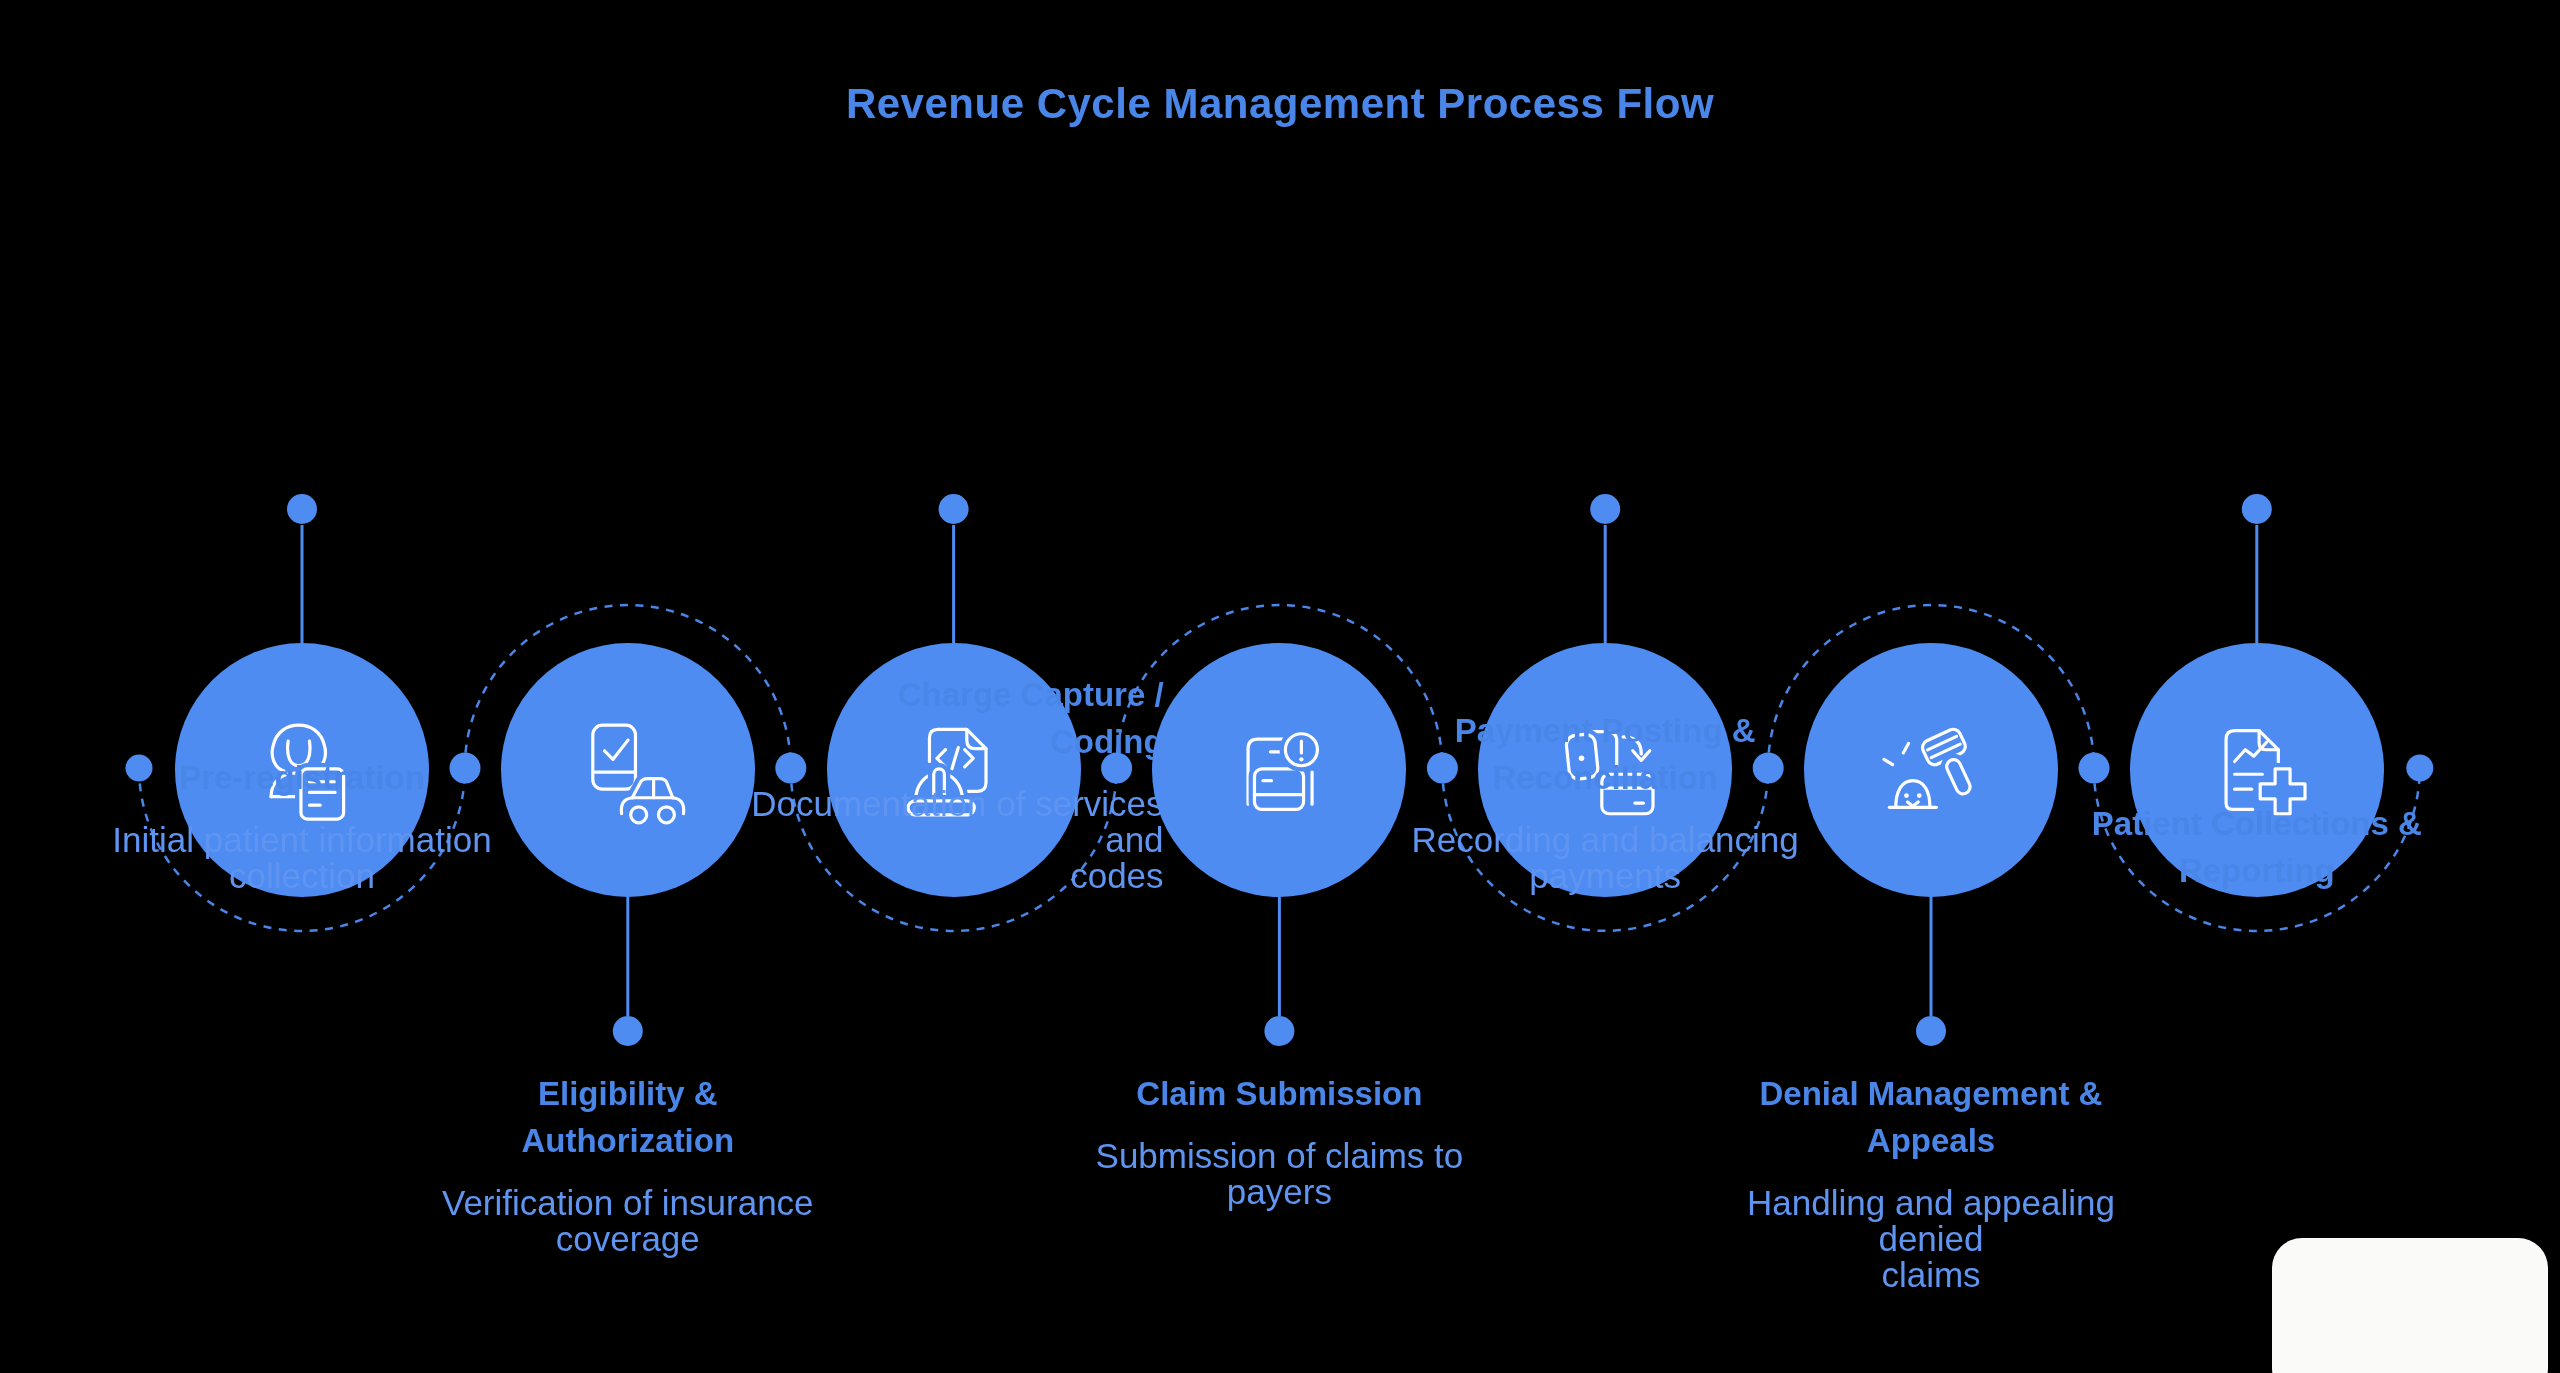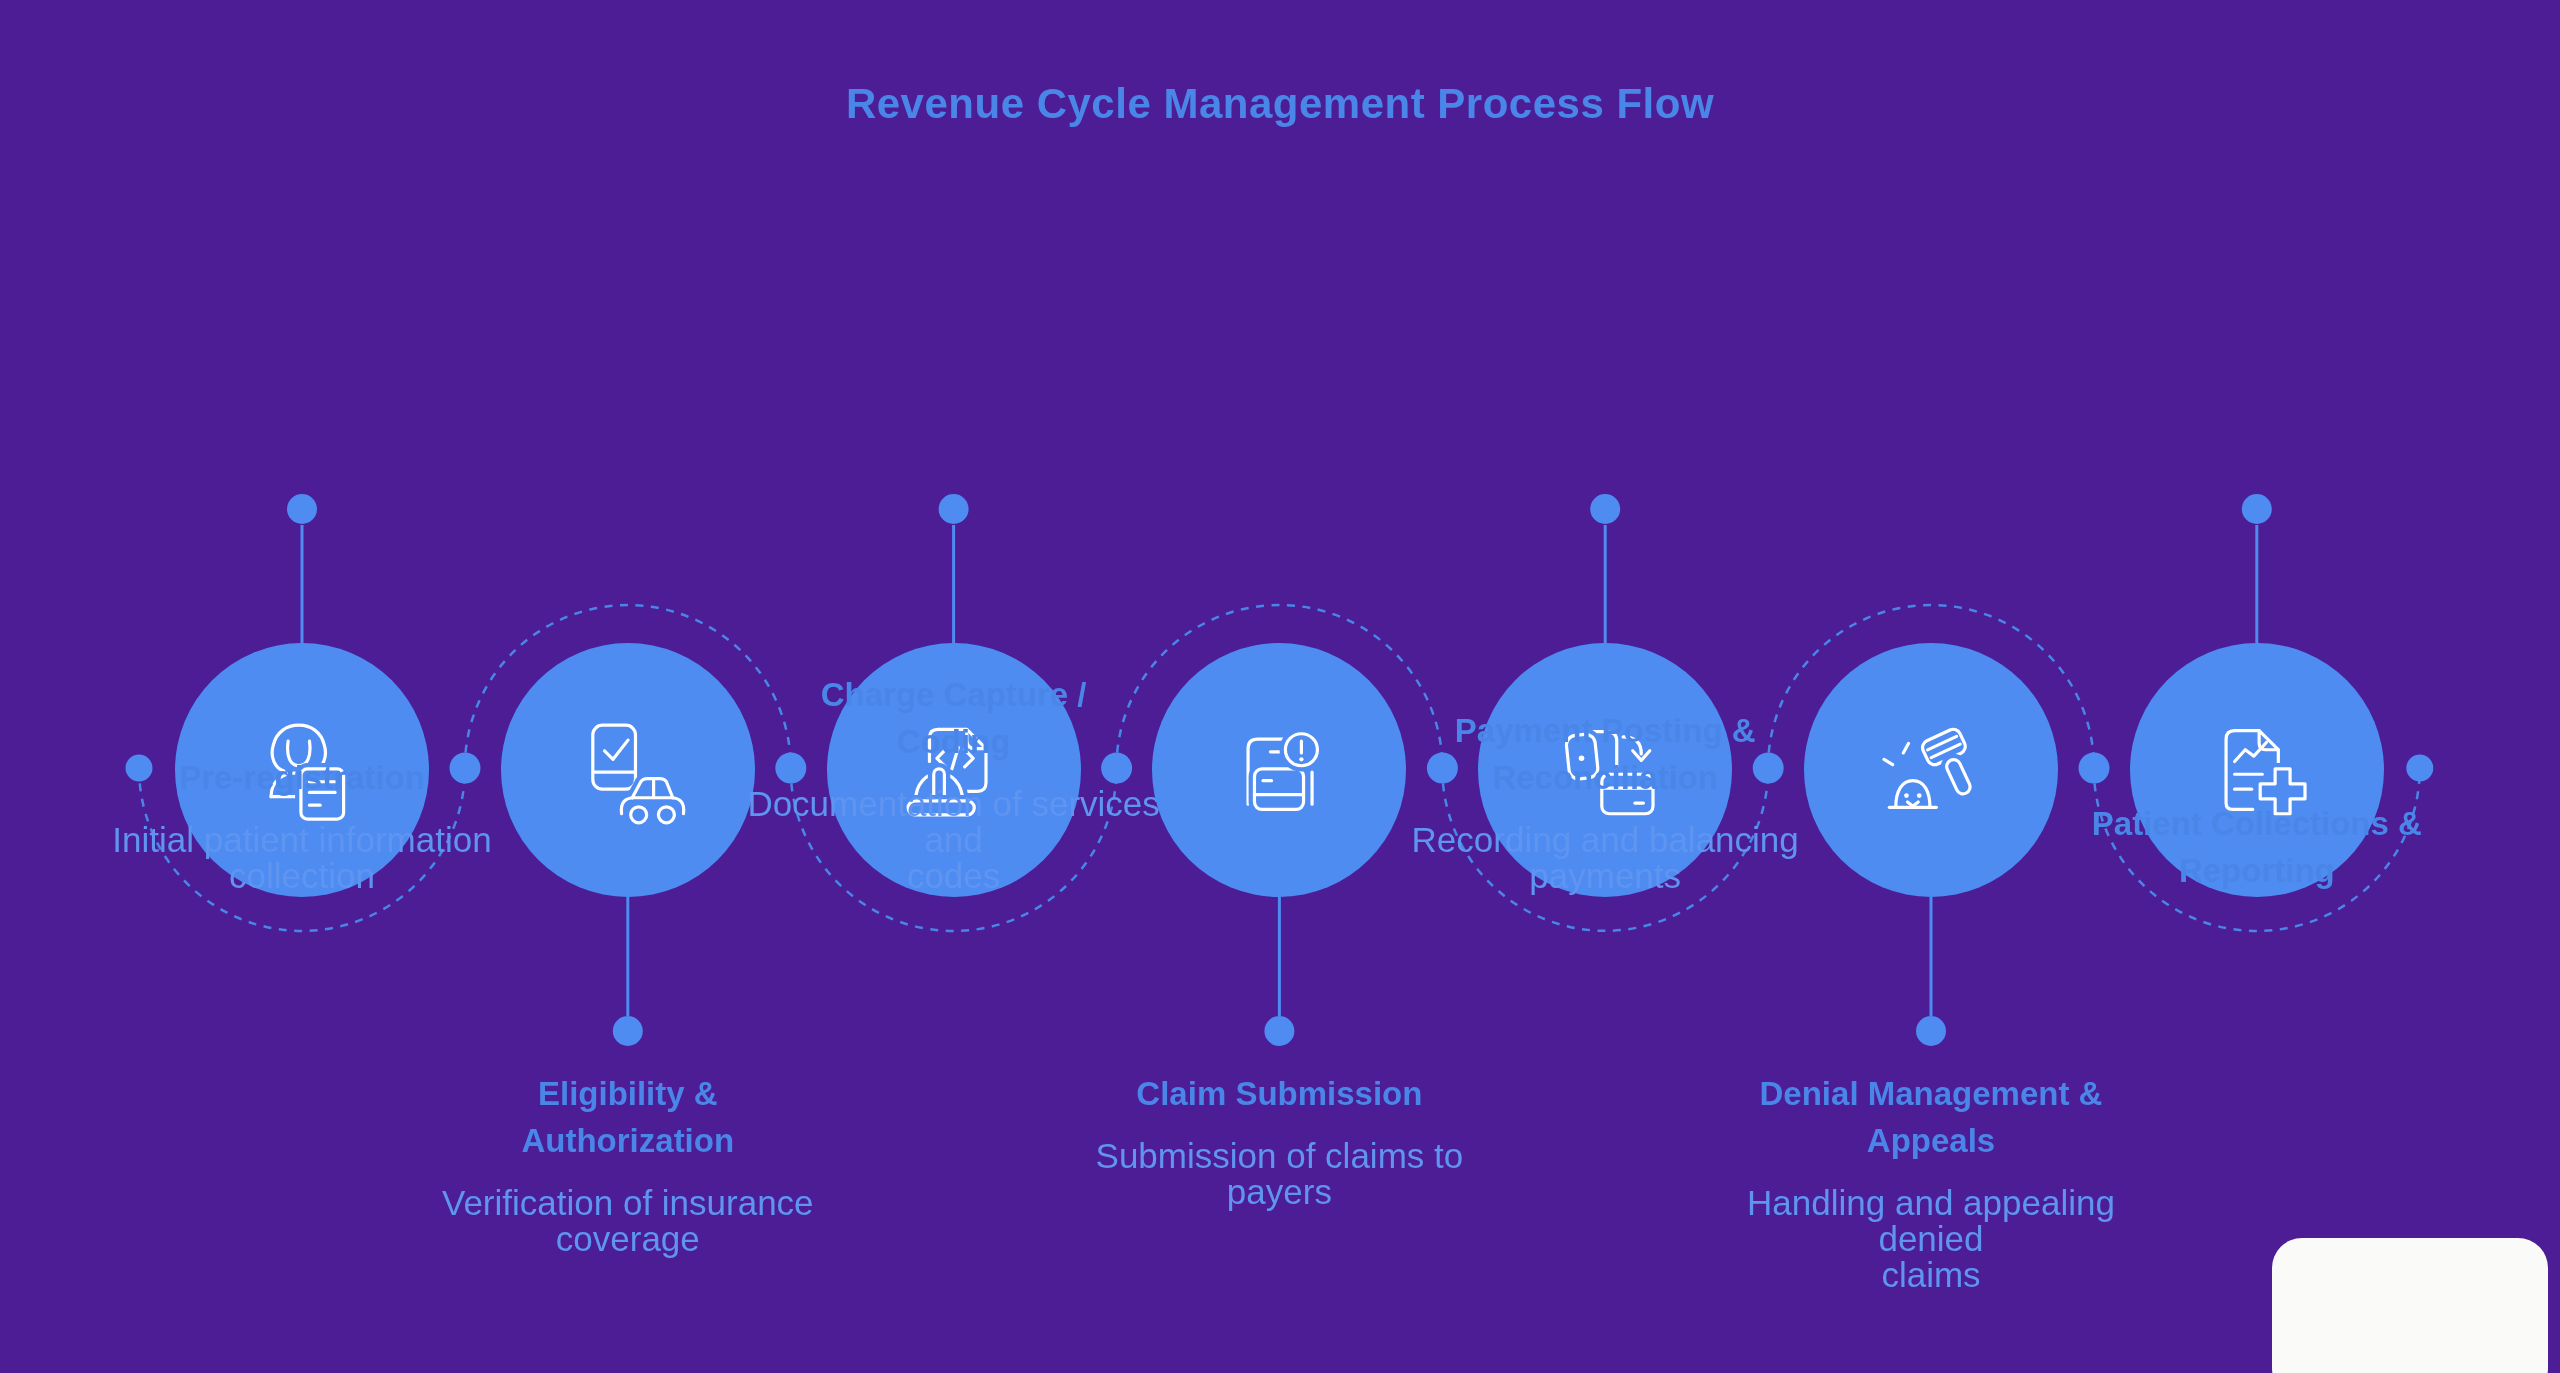--- a/index.html
+++ b/index.html
@@ -1,17 +1,17 @@
 <!DOCTYPE html>
 <html><head>
 <meta charset="utf-8">
 <style>
   html,body{margin:0;padding:0;background:#fff;}
   .canvas{
-    position:relative;width:2560px;height:1373px;overflow:hidden;background:#4c1d95;
+    position:relative;width:2560px;height:1373px;overflow:hidden;background:#000000;
     font-family:"Liberation Sans",sans-serif;
     --accent:#4a86e8; --circle:#4e8cf2; --desc:#5f95f1;
   }
   .title{
     position:absolute;top:80px;left:0;width:2560px;margin:0;
     text-align:center;font-size:42px;font-weight:700;color:var(--accent);
     letter-spacing:0.5px;
   }
   .connectors{position:absolute;left:0;top:0;}
   .step-circle{
@@ -126,21 +126,21 @@
     <path class="ln" d="M64,39 L58,59"></path>
     <path class="ln" d="M70,41 L78,49 L70,57"></path>
     <path class="halo" d="M24,89 C24,73 34,63 46,63 C58,63 68,73 68,89"></path>
     <path class="ln" d="M24,89 C24,73 34,63 46,63 C58,63 68,73 68,89"></path>
     <rect class="halo" x="41" y="59" width="10" height="31" rx="5"></rect>
     <rect class="ln" x="41" y="59" width="10" height="31" rx="5"></rect>
     <rect class="halo" x="17" y="89" width="62" height="13" rx="6.5"></rect>
     <rect class="ln" x="17" y="89" width="62" height="13" rx="6.5"></rect>
         </svg>
       </div>
-      <div class="step-label-block" style="left: 743.6px; bottom: 479px;">
+      <div class="step-label-block" style="left: 743.6px; bottom: 479px; text-align: right;">
         <div class="step-label">Charge Capture /
 Coding</div>
         <div class="step-desc">Documentation of services and
 codes</div>
       </div>
       <div class="step-circle" style="left: 1152.4px; top: 643px;">
         <svg class="icon" viewBox="0 0 120 120">
     <path class="ln" d="M31,92 V40 Q31,31 40,31 H64"></path>
     <path class="ln" d="M52,43 H62"></path>
     <rect class="halo" x="37" y="59" width="46" height="38" rx="7"></rect>

